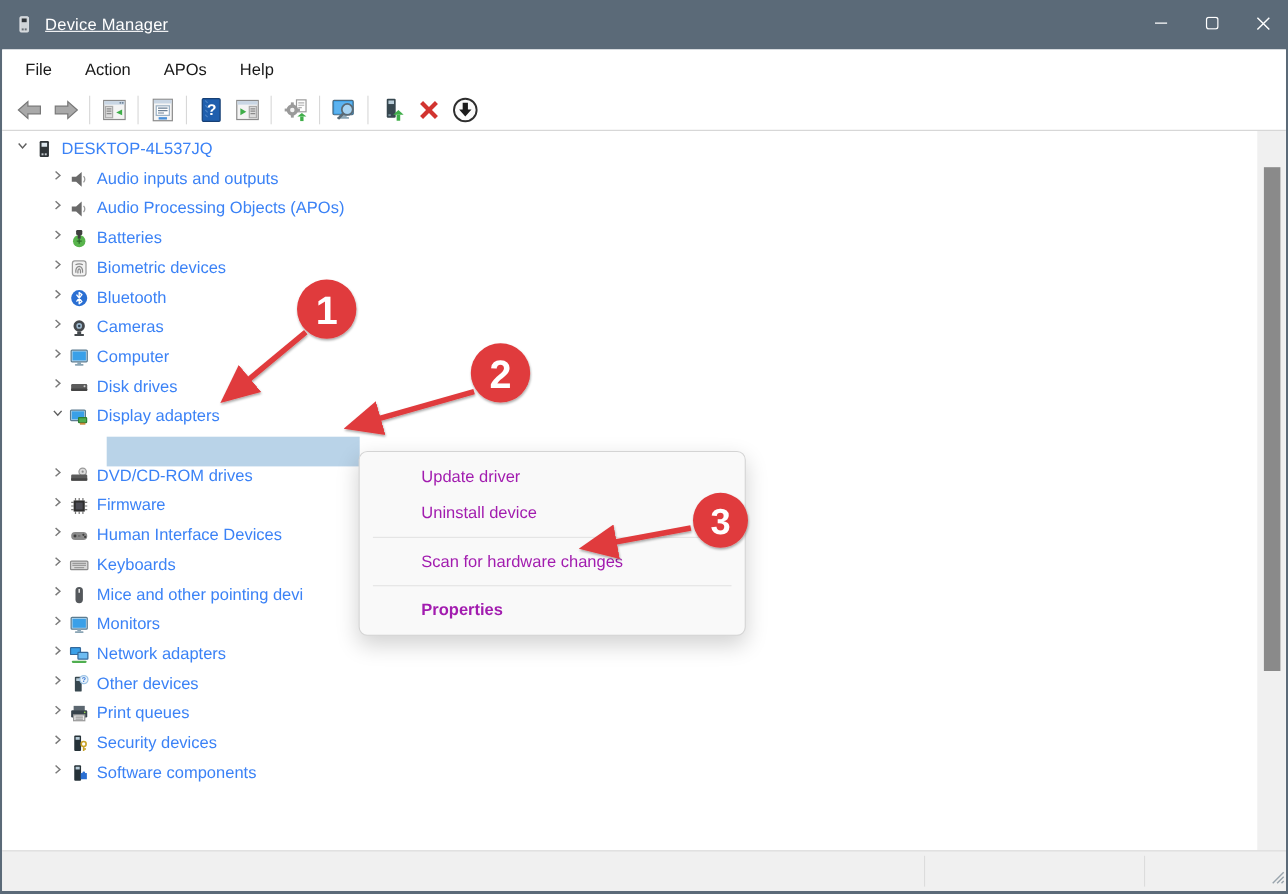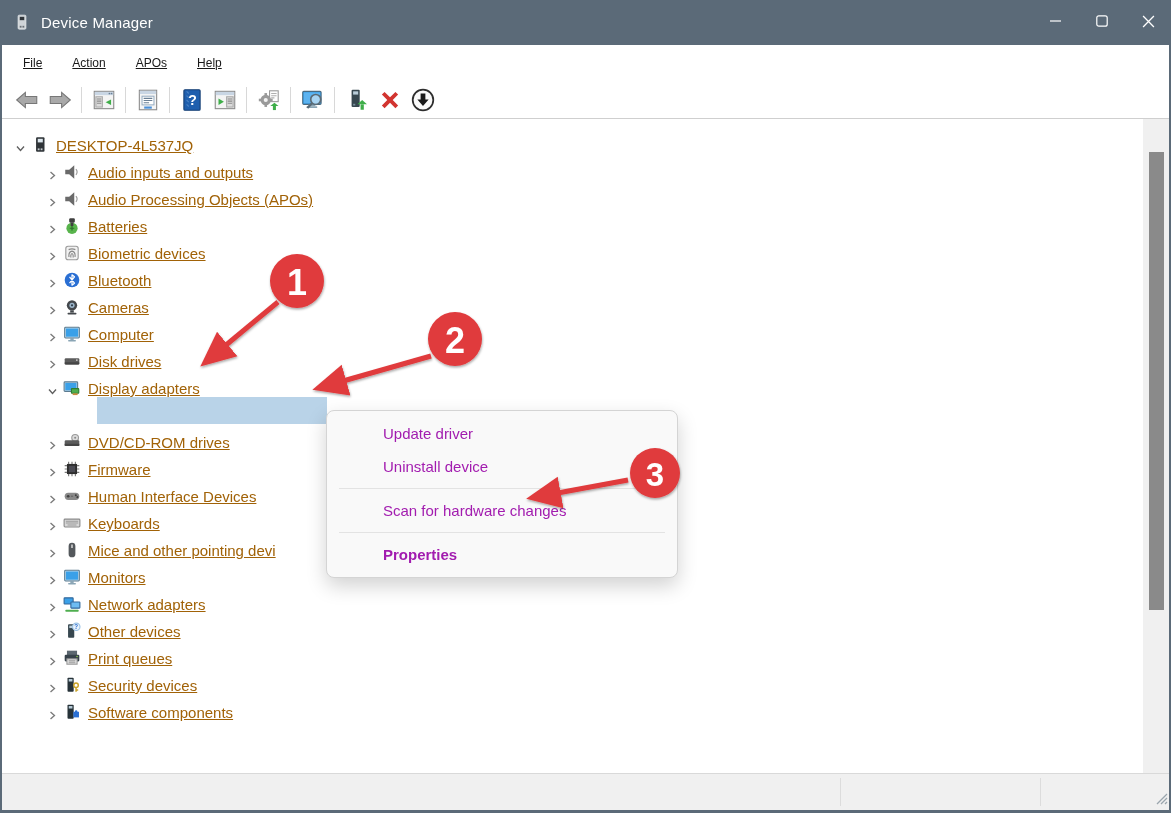--- a/index.html
+++ b/index.html
@@ -1,33 +1,33 @@
 <!DOCTYPE html>
 <html><head>
 <meta charset="utf-8">
 <style>
   html,body{margin:0;padding:0;background:#e8e8e8;font-family:"Liberation Sans","DejaVu Sans",sans-serif;}
   .window{position:relative;width:1171px;height:813px;background:#5b6a78;overflow:hidden;}
   
-  .titlebar{position:absolute;top:0;left:0;right:0;height:45px;background:#5b6a78;display:flex;align-items:center;color:#fff;}
+  .titlebar{position:absolute;top:0;left:0;right:0;height:45px;background:#5b6a78;display:flex;align-items:center;color:#fff;text-decoration:underline;}
   .titlebar .appicon{margin:0 10px 0 13px;display:flex;}
   .titlebar .title{font-size:15px;letter-spacing:.2px;}
   .wincontrols{position:absolute;right:0;top:0;height:45px;display:flex;}
   .wcbtn{width:46px;height:45px;display:flex;align-items:center;justify-content:center;background:transparent;border:none;cursor:pointer;}
   
   .appbody{position:absolute;top:45px;left:2px;right:2px;bottom:3px;background:#fff;}
   .menubar{position:absolute;top:0;left:0;right:0;height:36px;background:#fff;display:flex;align-items:center;padding-left:6px;}
-  .menuitem{font-size:12px;color:#191919;padding:6px 15px;cursor:default;text-decoration:underline;}
+  .menuitem{font-size:15px;color:#191919;padding:6px 15px;cursor:default;}
   .toolbar{position:absolute;top:36px;left:0;right:0;height:38px;background:#fff;display:flex;align-items:center;padding-left:8px;border-bottom:1px solid #cfcfcf;box-sizing:border-box;}
   .tbtn{width:33px;height:30px;display:flex;align-items:center;justify-content:center;background:transparent;border:none;padding:0;}
   .tsep{width:1px;height:26px;background:#d8d8d8;margin:0 5px;}
   
   .content{position:absolute;top:74px;left:0;right:0;bottom:37px;background:#fff;overflow:hidden;}
   .tree{position:absolute;top:8px;left:0;right:30px;}
-  .tree-row{height:27px;display:flex;align-items:flex-end;font-size:15px;color:#a16207;white-space:nowrap;cursor:default;text-decoration:underline;}
+  .tree-row{height:27px;display:flex;align-items:flex-start;font-size:15px;color:#3b82f6;white-space:nowrap;cursor:default;}
   .tree-row .chev{width:20px;display:flex;align-items:center;justify-content:center;flex:0 0 20px;}
   .tree-row .ticon{width:20px;display:flex;align-items:center;justify-content:center;flex:0 0 20px;margin-right:6px;}
   .lv0{padding-left:8px;}
   .lv1{padding-left:40px;}
   .sel-high{position:absolute;left:95px;width:230px;height:27px;background:#b9d3e8;}
   
   .vscroll{position:absolute;top:0;right:0;width:26px;bottom:0;background:#f0f0f0;}
   .vthumb{position:absolute;top:33px;left:6px;width:15px;height:458px;background:#8a8a8a;}
   
   .statusbar{position:absolute;left:0;right:0;bottom:0;height:37px;background:#f0f0f0;border-top:1px solid #d9d9d9;box-sizing:border-box;}

